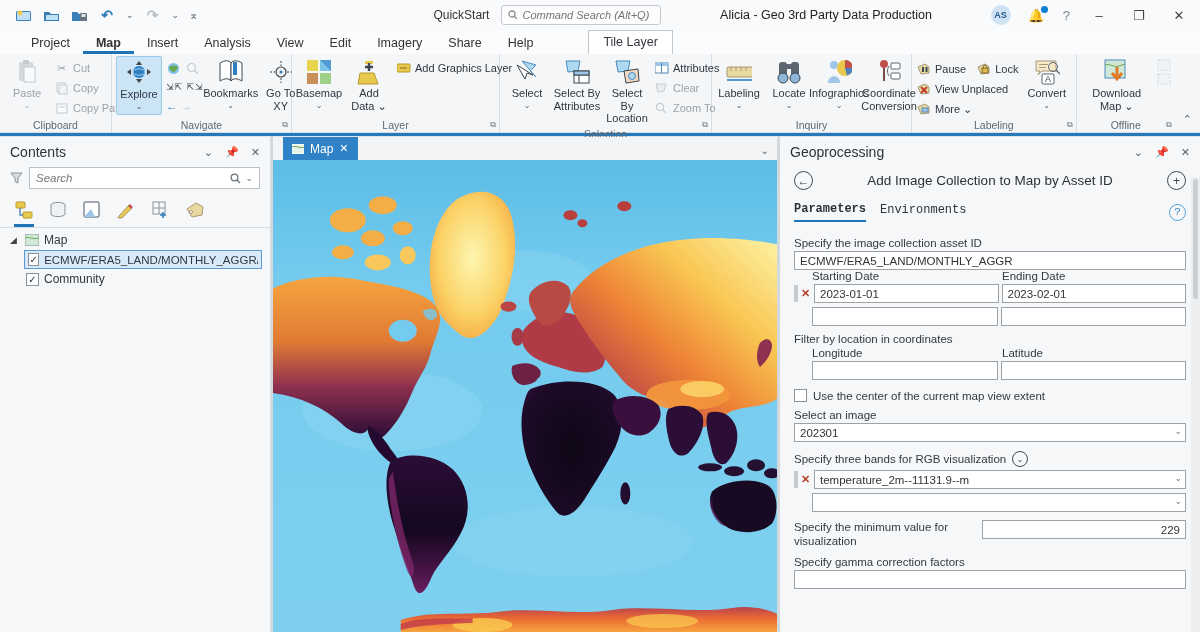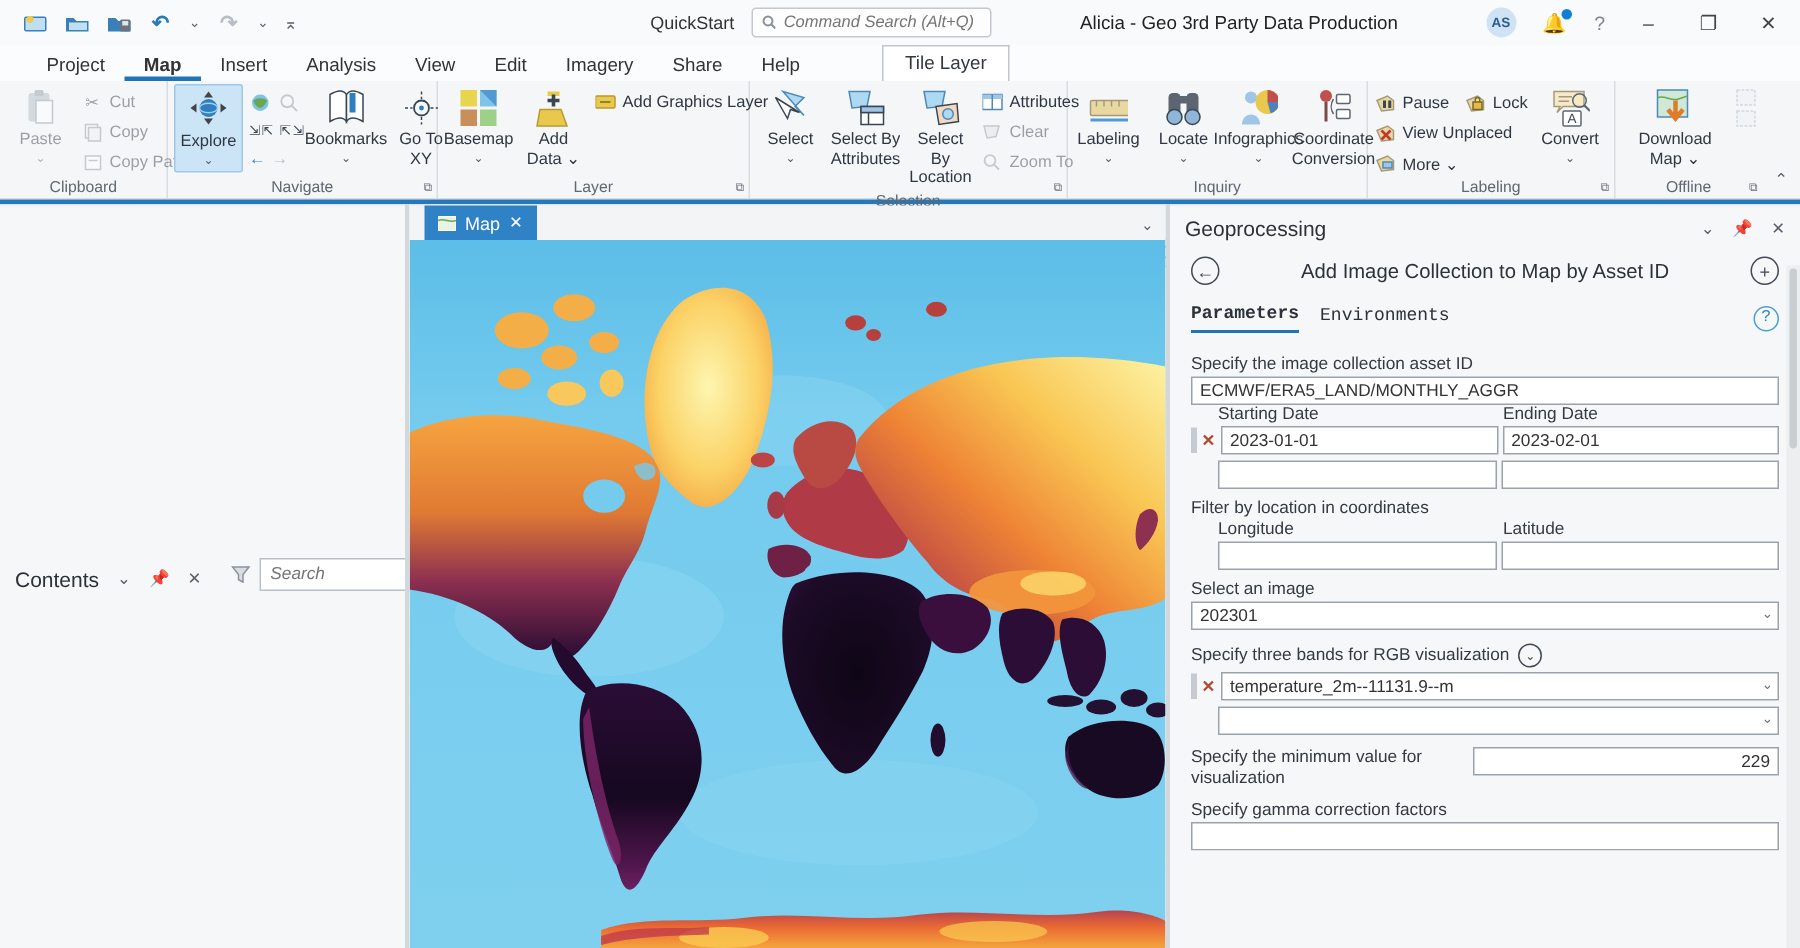--- a/index.html
+++ b/index.html
@@ -48,21 +48,21 @@
   .ribbon-collapse { display:flex; align-items:flex-end; padding:0 8px 6px; color:#5a6168; font-size:11px; }
   svg { display:block; }
 
   .blueline { height:3px; background:#2579ba; }
 
   
   .main { display:flex; height:496px; }
   .v-divider { width:3px; background:#d3d8dd; }
 
   
-  .contents { width:270px; background:#f6f7f9; display:flex; flex-direction:row; border-top:1px solid #e0e3e7; }
+  .contents { width:270px; background:#f6f7f9; display:flex; flex-direction:column; border-top:1px solid #e0e3e7; }
   .panel-head { display:flex; align-items:center; padding:7px 10px 5px; }
   .panel-title { font-size:14px; color:#2c323a; flex:1; }
   .panel-ctrl { color:#5a6168; font-size:11px; margin-left:12px; }
   .searchrow { display:flex; align-items:center; gap:6px; padding:2px 10px 6px; }
   .funnel { color:#8a939c; }
   .searchbox { flex:1; height:22px; border:1px solid #b9c0c7; background:#fff; display:flex; align-items:center; padding:0 6px; gap:4px; }
   .searchbox input { flex:1; border:none; outline:none; font-style:italic; font-size:11.5px; color:#8a9097; font-family:"Liberation Sans",sans-serif; background:transparent; }
   .ctab-row { display:flex; gap:14px; padding:6px 14px 0; border-bottom:1px solid #d9dde1; }
   .ctab { padding-bottom:5px; }
   .ctab.sel { border-bottom:3px solid #2074b6; }
@@ -817,20 +817,24 @@
       <div class="flabel">Filter by location in coordinates</div>
       <div class="two-col" style="padding-left:18px;">
         <div class="col">Longitude</div>
         <div class="col">Latitude</div>
       </div>
       <div class="rowline" style="padding-left:18px; margin-top:2px;">
         <input class="txt col" style="flex: 1 1 0%;">
         <input class="txt col" style="flex: 1 1 0%;">
       </div>
 
+      <div class="cbrow">
+        <span class="cb"></span>
+        <span>Use the center of the current map view extent</span>
+      </div>
 
       <div class="flabel">Select an image</div>
       <div class="sel-box">
         <div class="txt">202301</div>
         <span class="ddc">⌄</span>
       </div>
 
       <div class="bands-head">
         <span>Specify three bands for RGB visualization</span>
         <span class="circ-sm">⌄</span>

